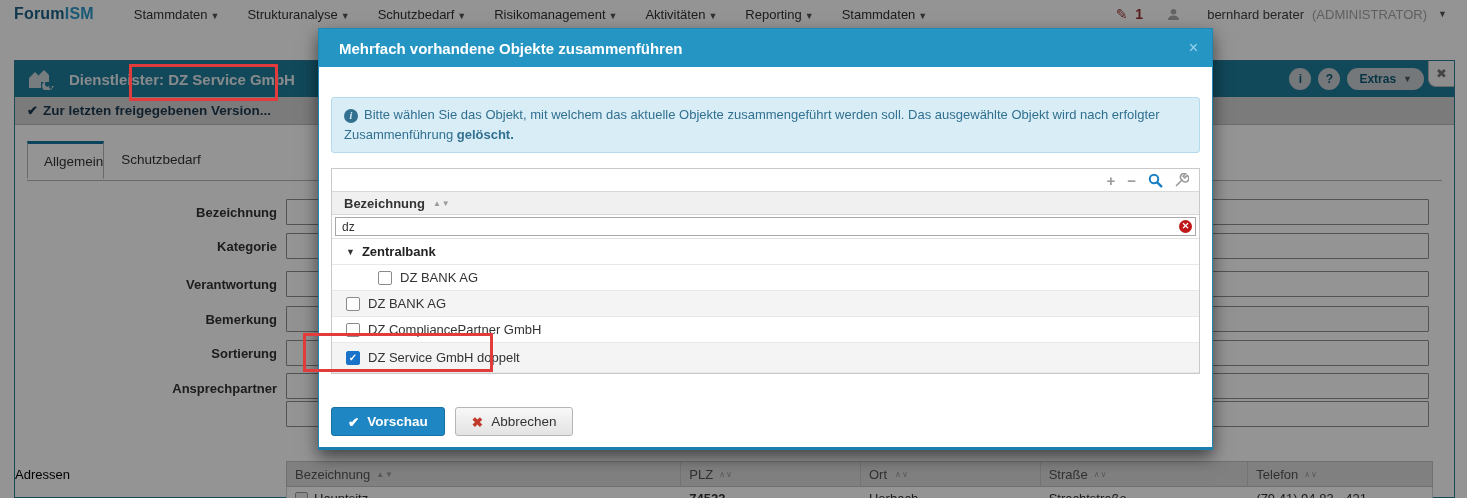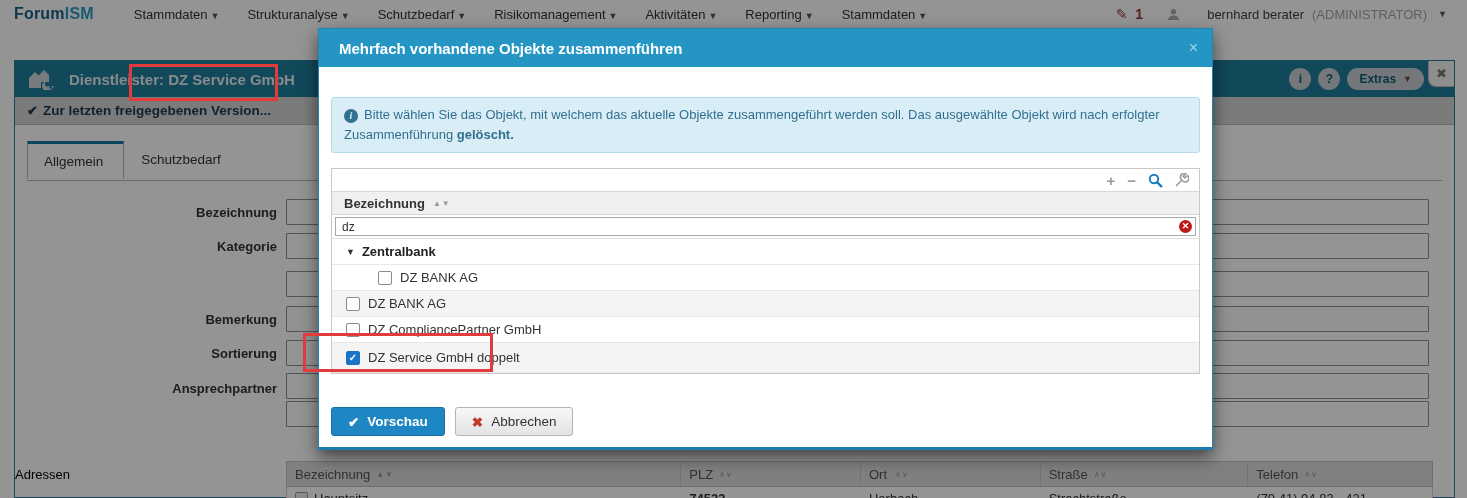--- a/index.html
+++ b/index.html
@@ -33,21 +33,21 @@
     font-size:12px; display:flex; align-items:center; padding:0 12px; gap:4px; cursor:pointer; }
   .corner-close { position:absolute; right:0; top:0; width:26px; height:26px; background:#f4f4f4;
     border-left:1px solid #bbb; border-bottom:1px solid #bbb; border-bottom-left-radius:8px;
     display:flex; align-items:center; justify-content:center; color:#777; font-size:13px; cursor:pointer; }
   .version-bar { position:absolute; left:0; top:36px; right:0; height:28px; background:#d4d4d4;
     display:flex; align-items:center; border-bottom:1px solid #bcbcbc; }
   .version-link { margin-left:12px; font-weight:bold; color:#1d3a4f; font-size:13.5px; cursor:pointer;
     display:flex; align-items:center; gap:5px; }
   .check-circle { font-size:13px; color:#1d3a4f; }
   .tabs { position:absolute; left:12px; top:80px; display:flex; }
-  .tab { padding:10px 20px 9px 16px; font-size:13.5px; color:#333; cursor:pointer; border:1px solid transparent; }
+  .tab { padding:10px 0 9px 16px; font-size:13.5px; color:#333; cursor:pointer; border:1px solid transparent; }
   .tab.active { background:#fff; border:1px solid #b5b5b5; border-bottom:1px solid #fff; border-top:3px solid #1576a0; }
   .tab-strip-line { position:absolute; left:12px; right:12px; top:119px; border-bottom:1px solid #b5b5b5; }
   .form-label { position:absolute; width:262px; text-align:right; font-weight:bold; color:#333; font-size:13px; }
   .form-input { position:absolute; left:271px; width:1143px; height:26px; background:#fff;
     border:1px solid #8f8f8f; border-radius:1px; }
   .adr-label { position:absolute; width:262px; text-align:left; font-weight:normal; color:#000000; font-size:13px; }
   .adr-table { position:absolute; left:271px; top:400px; width:1147px; }
   .adr-head { display:flex; background:#dcdcdc; border:1px solid #c2c2c2; height:26px; align-items:center; color:#555; }
   .adr-hcell { padding-left:8px; font-size:13px; display:flex; align-items:center; gap:6px; border-right:1px solid #c9c9c9; height:100%; }
   .sort-pair { font-size:8px; color:#9a9a9a; letter-spacing:1px; }
@@ -161,20 +161,21 @@
     <div class="tabs">
       <div class="tab active">Allgemein</div>
       <div class="tab">Schutzbedarf</div>
     </div>
     <div class="tab-strip-line"></div>
 
     <div class="form-label" style="top:144px">Bezeichnung</div>
     <div class="form-input" style="top:138px"></div>
     <div class="form-label" style="top:178px">Kategorie</div>
     <div class="form-input" style="top:172px"></div>
+    <div class="form-label" style="top:216px">Verantwortung</div>
     <div class="form-input" style="top:210px"></div>
     <div class="form-label" style="top:251px">Bemerkung</div>
     <div class="form-input" style="top:245px; background:#fbfbfb;"></div>
     <div class="form-label" style="top:285px">Sortierung</div>
     <div class="form-input" style="top:279px"></div>
     <div class="form-label" style="top:320px">Ansprechpartner</div>
     <div class="form-input" style="top:312px"></div>
     <div class="form-input" style="top:340px"></div>
 
     <div class="adr-label" style="top:406px">Adressen</div>

